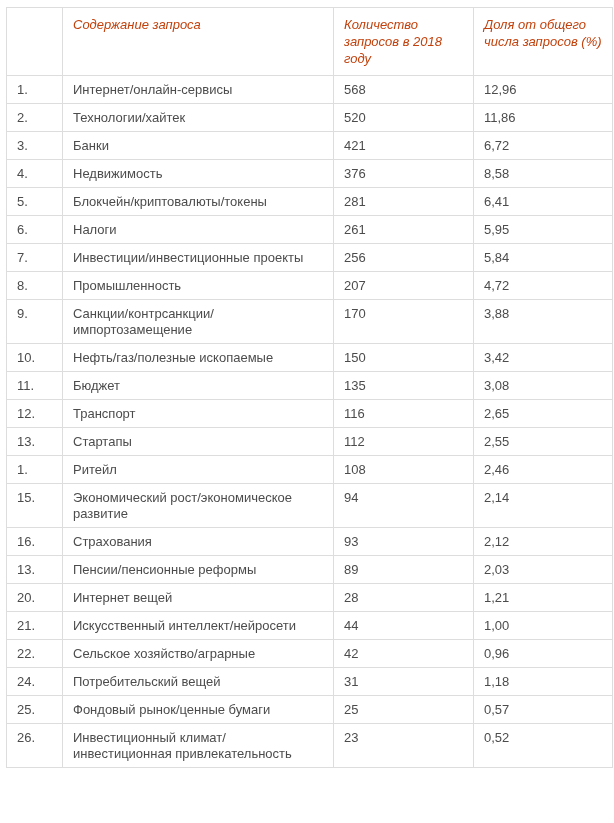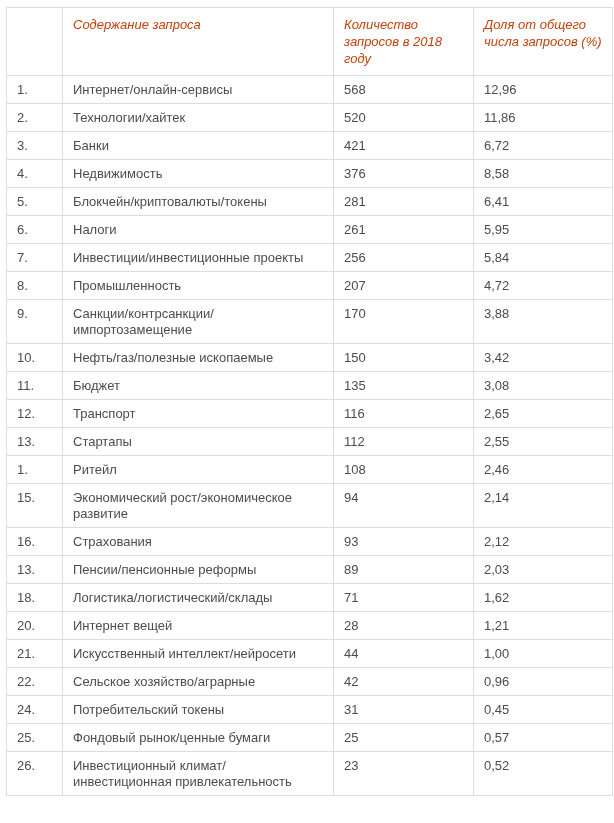--- a/index.html
+++ b/index.html
@@ -160,48 +160,42 @@
         <td>93</td>
         <td>2,12</td>
       </tr>
       <tr>
         <td>13.</td>
         <td>Пенсии/пенсионные реформы</td>
         <td>89</td>
         <td>2,03</td>
       </tr>
       <tr>
-        <td>18.</td>
-        <td>Логистика/логистический/склады</td>
-        <td>71</td>
-        <td>1,62</td>
-      </tr>
-      <tr>
         <td>20.</td>
         <td>Интернет вещей</td>
         <td>28</td>
         <td>1,21</td>
       </tr>
       <tr>
         <td>21.</td>
         <td>Искусственный интеллект/нейросети</td>
         <td>44</td>
         <td>1,00</td>
       </tr>
       <tr>
         <td>22.</td>
         <td>Сельское хозяйство/аграрные</td>
         <td>42</td>
         <td>0,96</td>
       </tr>
       <tr>
         <td>24.</td>
-        <td>Потребительский токены</td>
+        <td>Потребительский вещей</td>
         <td>31</td>
-        <td>0,45</td>
+        <td>1,18</td>
       </tr>
       <tr>
         <td>25.</td>
         <td>Фондовый рынок/ценные бумаги</td>
         <td>25</td>
         <td>0,57</td>
       </tr>
       <tr>
         <td>26.</td>
         <td>Инвестиционный климат/инвестиционная привлекательность</td>

